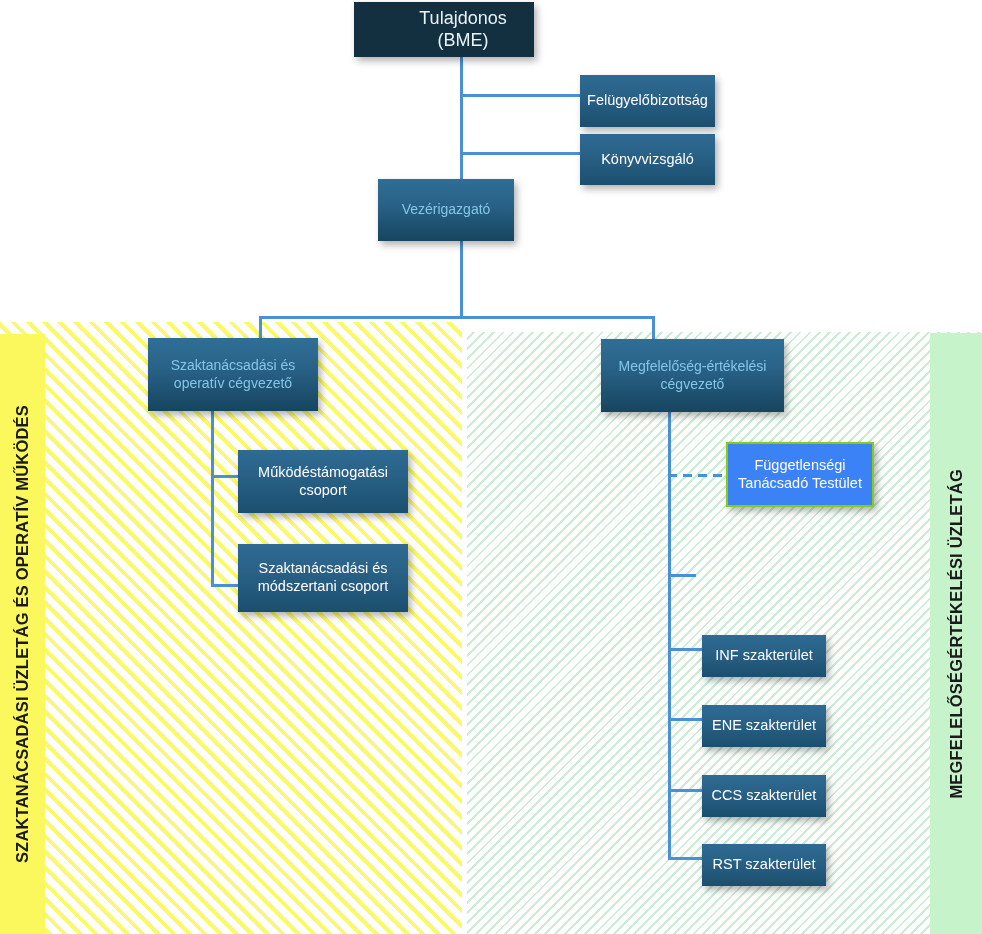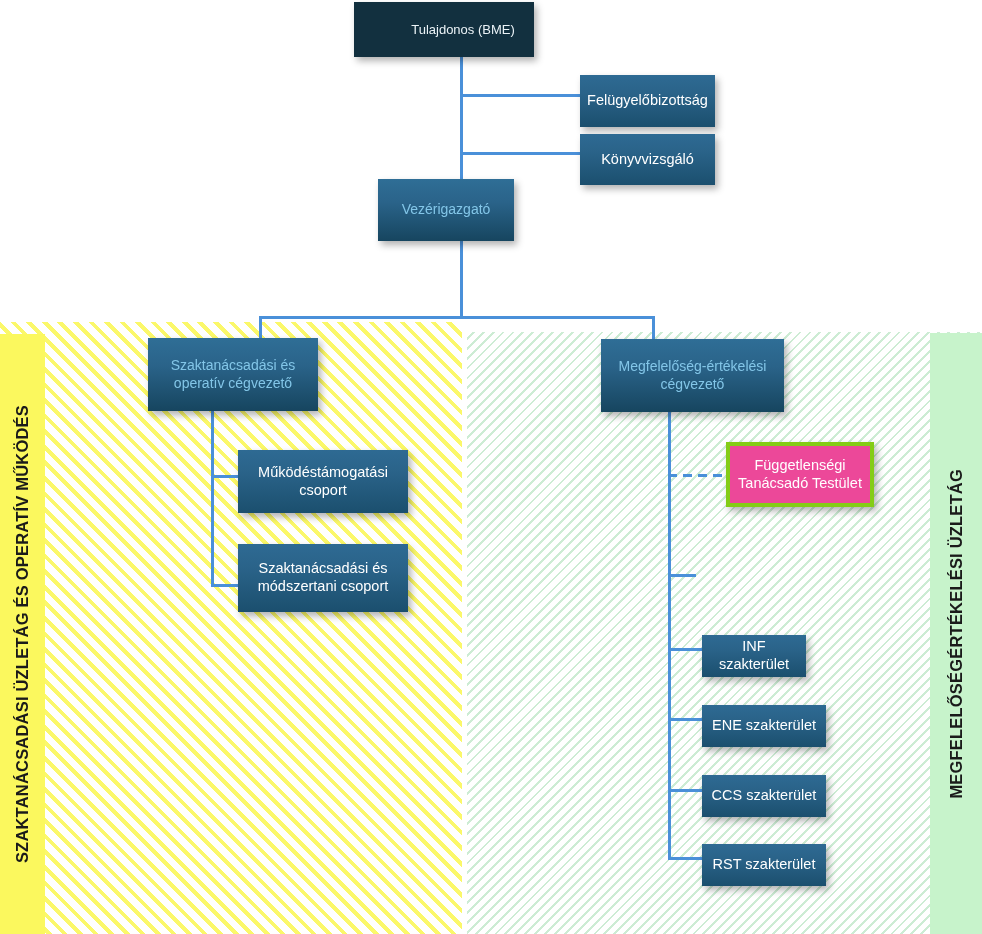--- a/index.html
+++ b/index.html
@@ -116,45 +116,45 @@
     line-height: 1.22;
     box-shadow: 3px 4px 7px rgba(0,0,0,0.30);
     padding: 2px 6px;
     cursor: default;
   }
 
   
   .node-owner {
     background: #12303f;
     color: #eaf2f6;
-    font-size: 13px;
+    font-size: 18px;
     padding-left: 44px;
   }
 
   
   .node-std {
     background: linear-gradient(to bottom, #2e6a93 0%, #2a6389 35%, #1b4f6e 100%);
     color: #ffffff;
     font-size: 14.5px;
     margin-top: 7px;
   }
 
   
   .node-mgr {
     background: linear-gradient(to bottom, #2f6e96 0%, #2a6389 38%, #16455f 100%);
     color: #83c6e8;
     font-size: 14px;
   }
 
   
   .node-advisory-board {
-    background: #ec4899;
+    background: #3b82f6;
     color: #ffffff;
     font-size: 14.5px;
-    border: 4px solid #84cc16;
+    border: 2px solid #84cc16;
   }
 </style>
 </head>
 <body>
 
 <div id="chart">
 
   <div class="panel" id="panel-advisory"></div>
   <div class="panel" id="panel-conformity"></div>
 
@@ -214,21 +214,21 @@
 
   <div class="node node-std" style="left:238px; top:537px; width:170px; height:68px;">
     <span>Szaktanácsadási és módszertani csoport</span>
   </div>
 
   <div class="node node-advisory-board" style="left:726px; top:442px; width:148px; height:65px;">
     <span>Függetlenségi Tanácsadó Testület</span>
   </div>
 
 
-  <div class="node node-std" style="left:702px; top:628px; width:104px; height:42px;">
+  <div class="node node-std" style="left:702px; top:628px; width:124px; height:42px;">
     <span>INF szakterület</span>
   </div>
 
   <div class="node node-std" style="left:702px; top:698px; width:124px; height:42px;">
     <span>ENE szakterület</span>
   </div>
 
   <div class="node node-std" style="left:702px; top:768px; width:124px; height:42px;">
     <span>CCS szakterület</span>
   </div>

